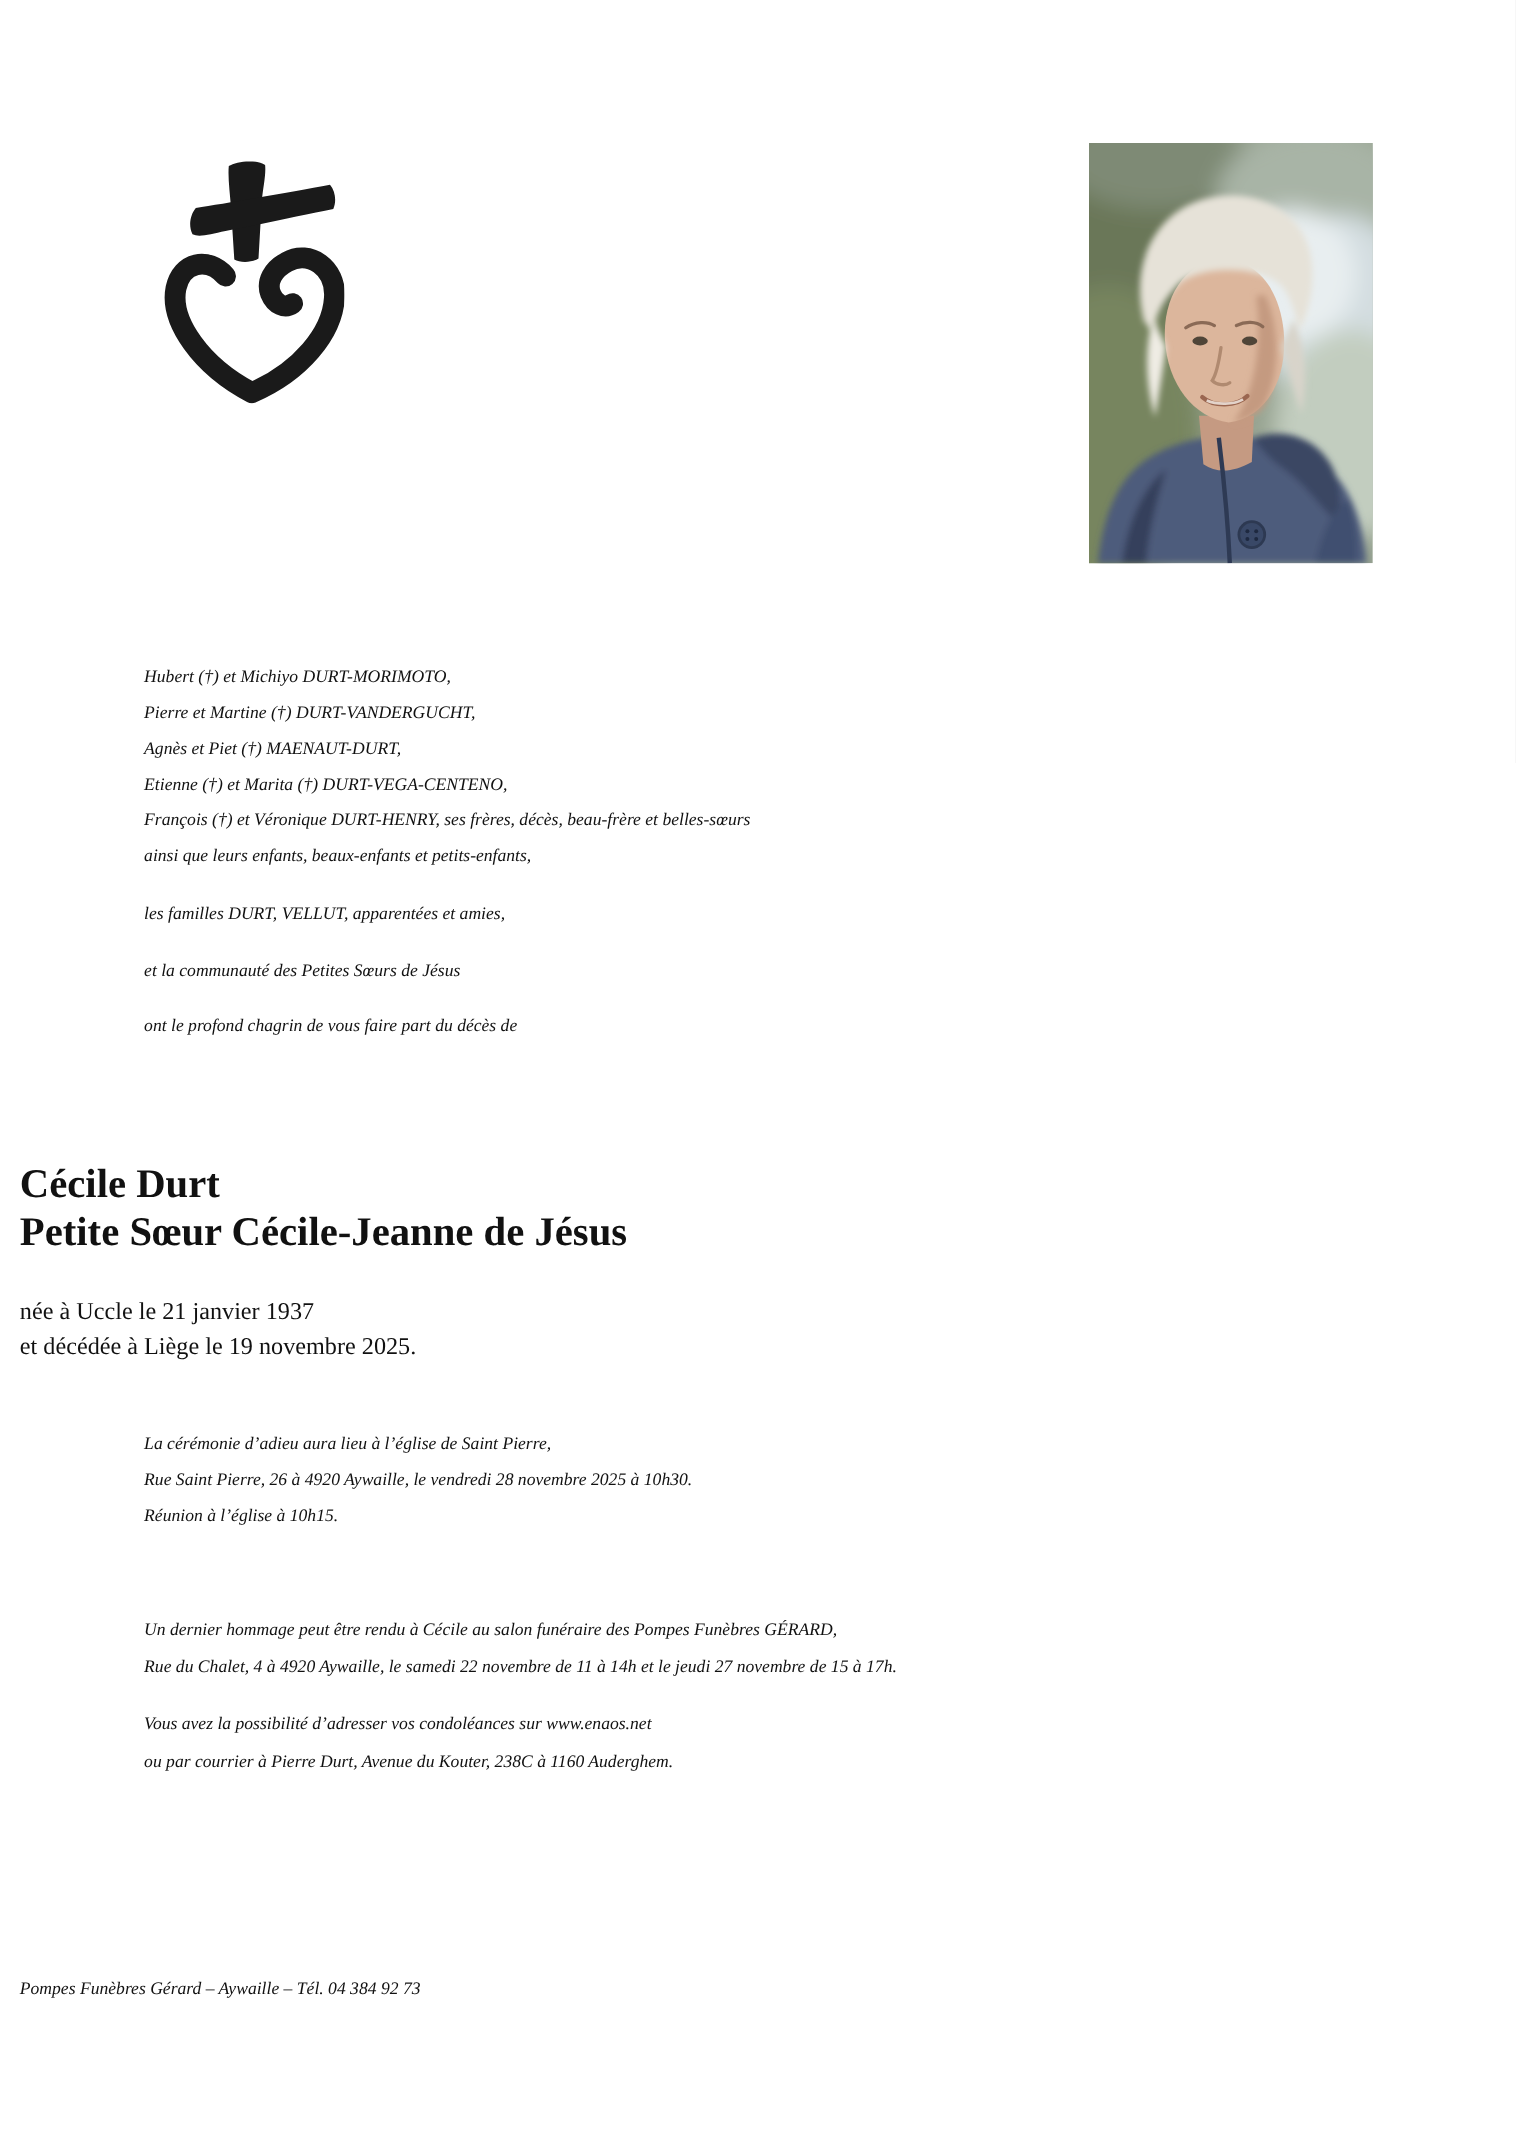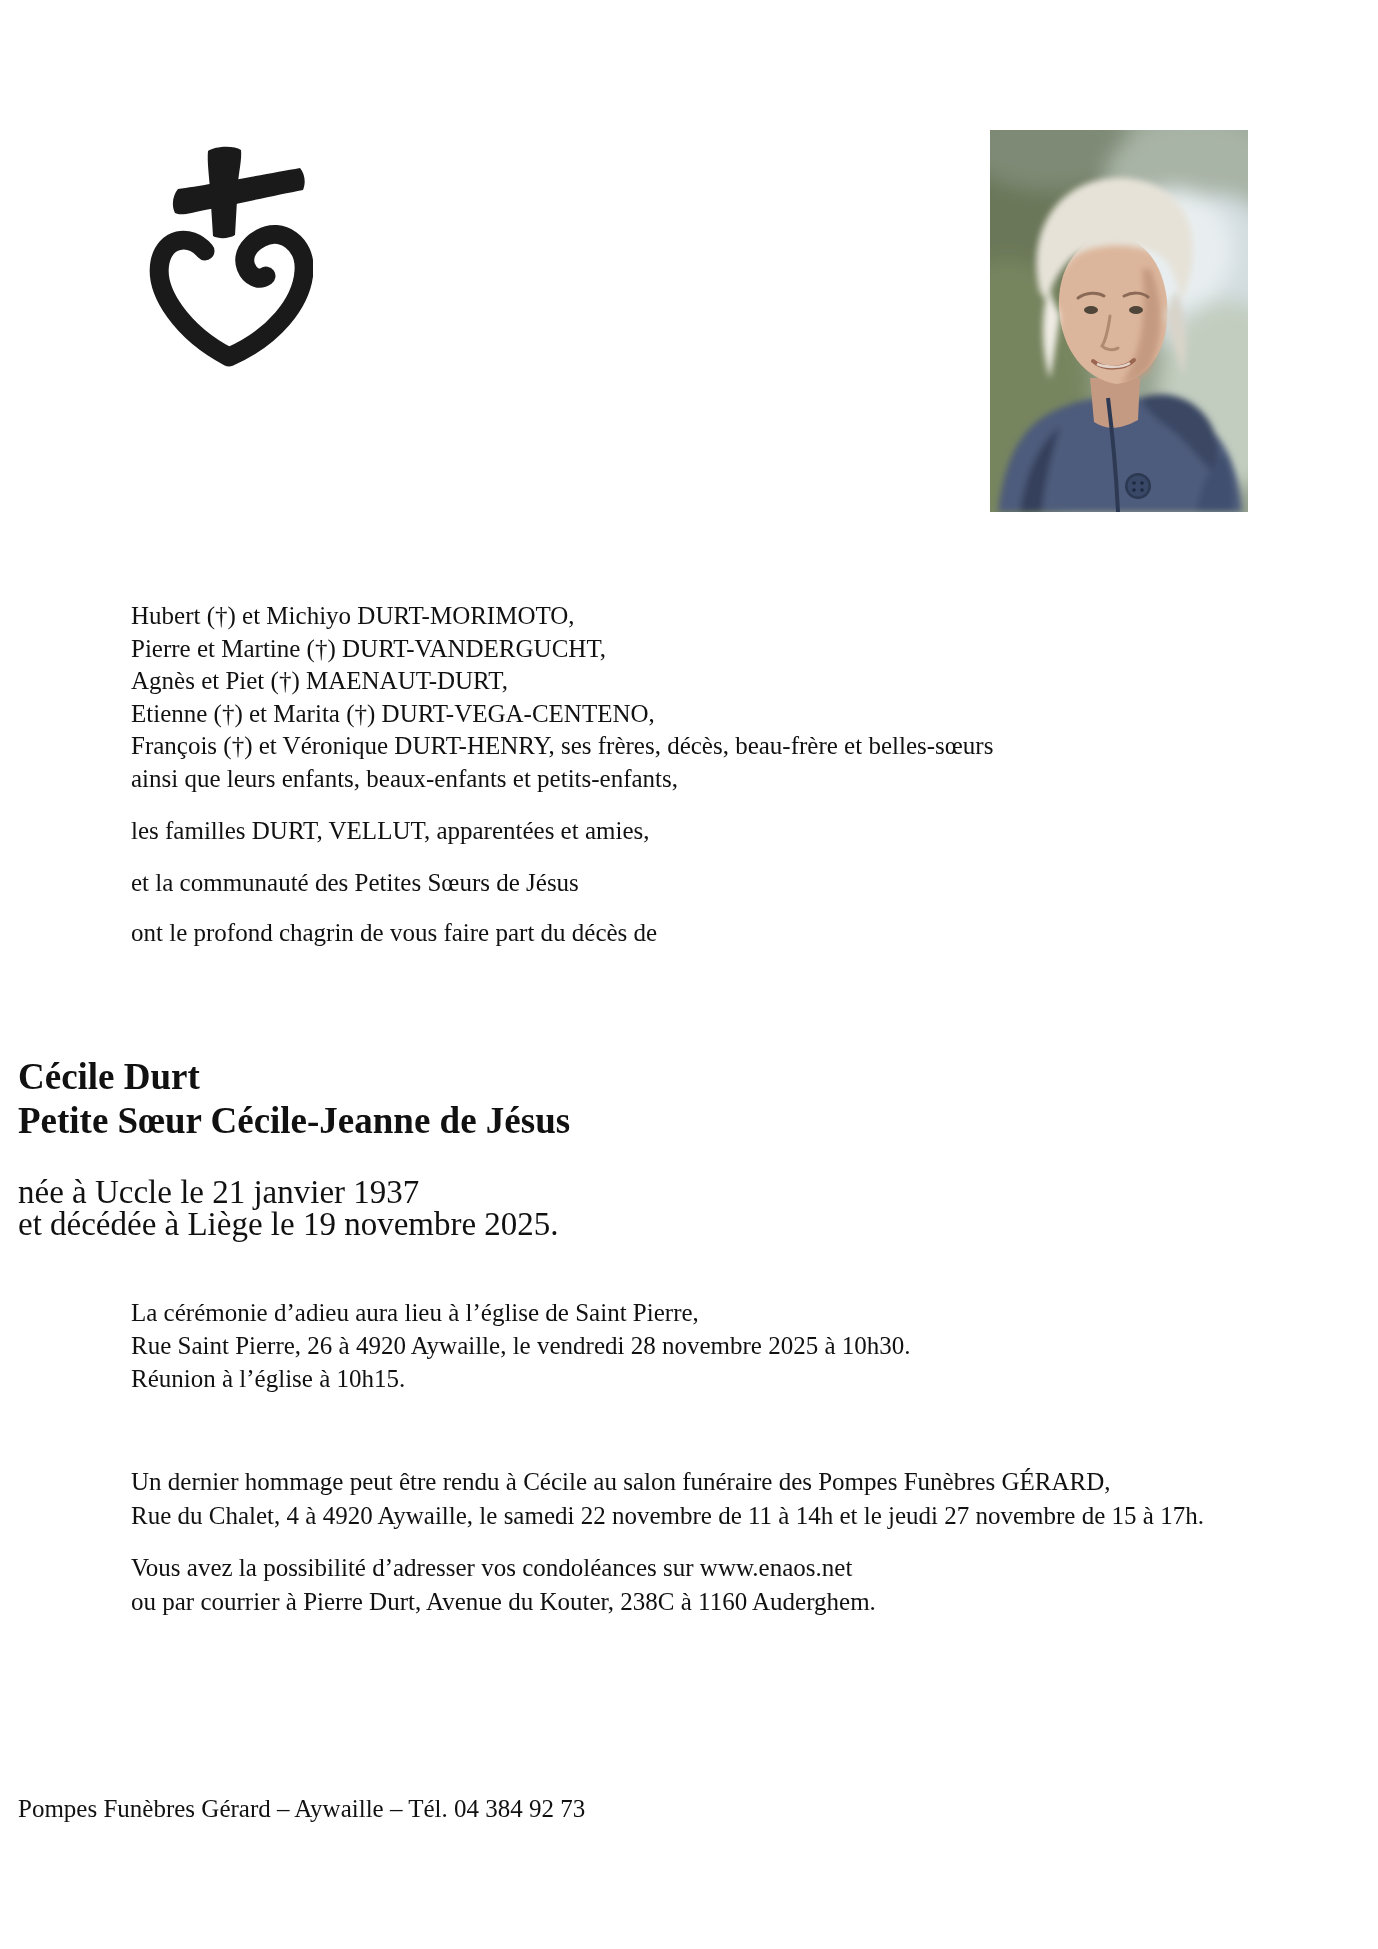--- a/index.html
+++ b/index.html
@@ -8,38 +8,39 @@
     width: 1378px;
     height: 1949px;
     margin: 0 auto;
     background: #ffffff;
     font-family: "Liberation Serif", "DejaVu Serif", serif;
     color: #111111;
     overflow: hidden;
   }
   .abs { position: absolute; }
   .body-text {
-    font-size: 25px;
+    font-size: 16px;
     line-height: 33px;
     white-space: nowrap;
+    font-style: italic;
   }
   .left-col { left: 131px; }
   .family-block { line-height: 32.5px; }
   .centered {
     left: 18px;
     width: 1360px;
     text-align: left;
     white-space: nowrap;
   }
   .deceased-name-block {
     font-size: 37px;
     line-height: 44px;
     font-weight: bold;
   }
-  .dates-block { font-size: 33px; line-height: 32px; }
+  .dates-block { font-size: 22px; line-height: 32px; }
   .tight34 { line-height: 34px; }
   .emblem-wrap { left: 147px; top: 145px; width: 166px; height: 222px; }
   .photo-wrap { left: 990px; top: 130px; width: 258px; height: 382px; }
   .photo-wrap svg { display: block; }
 </style>
 </head>
 <body>
 
 <div class="page">
 

